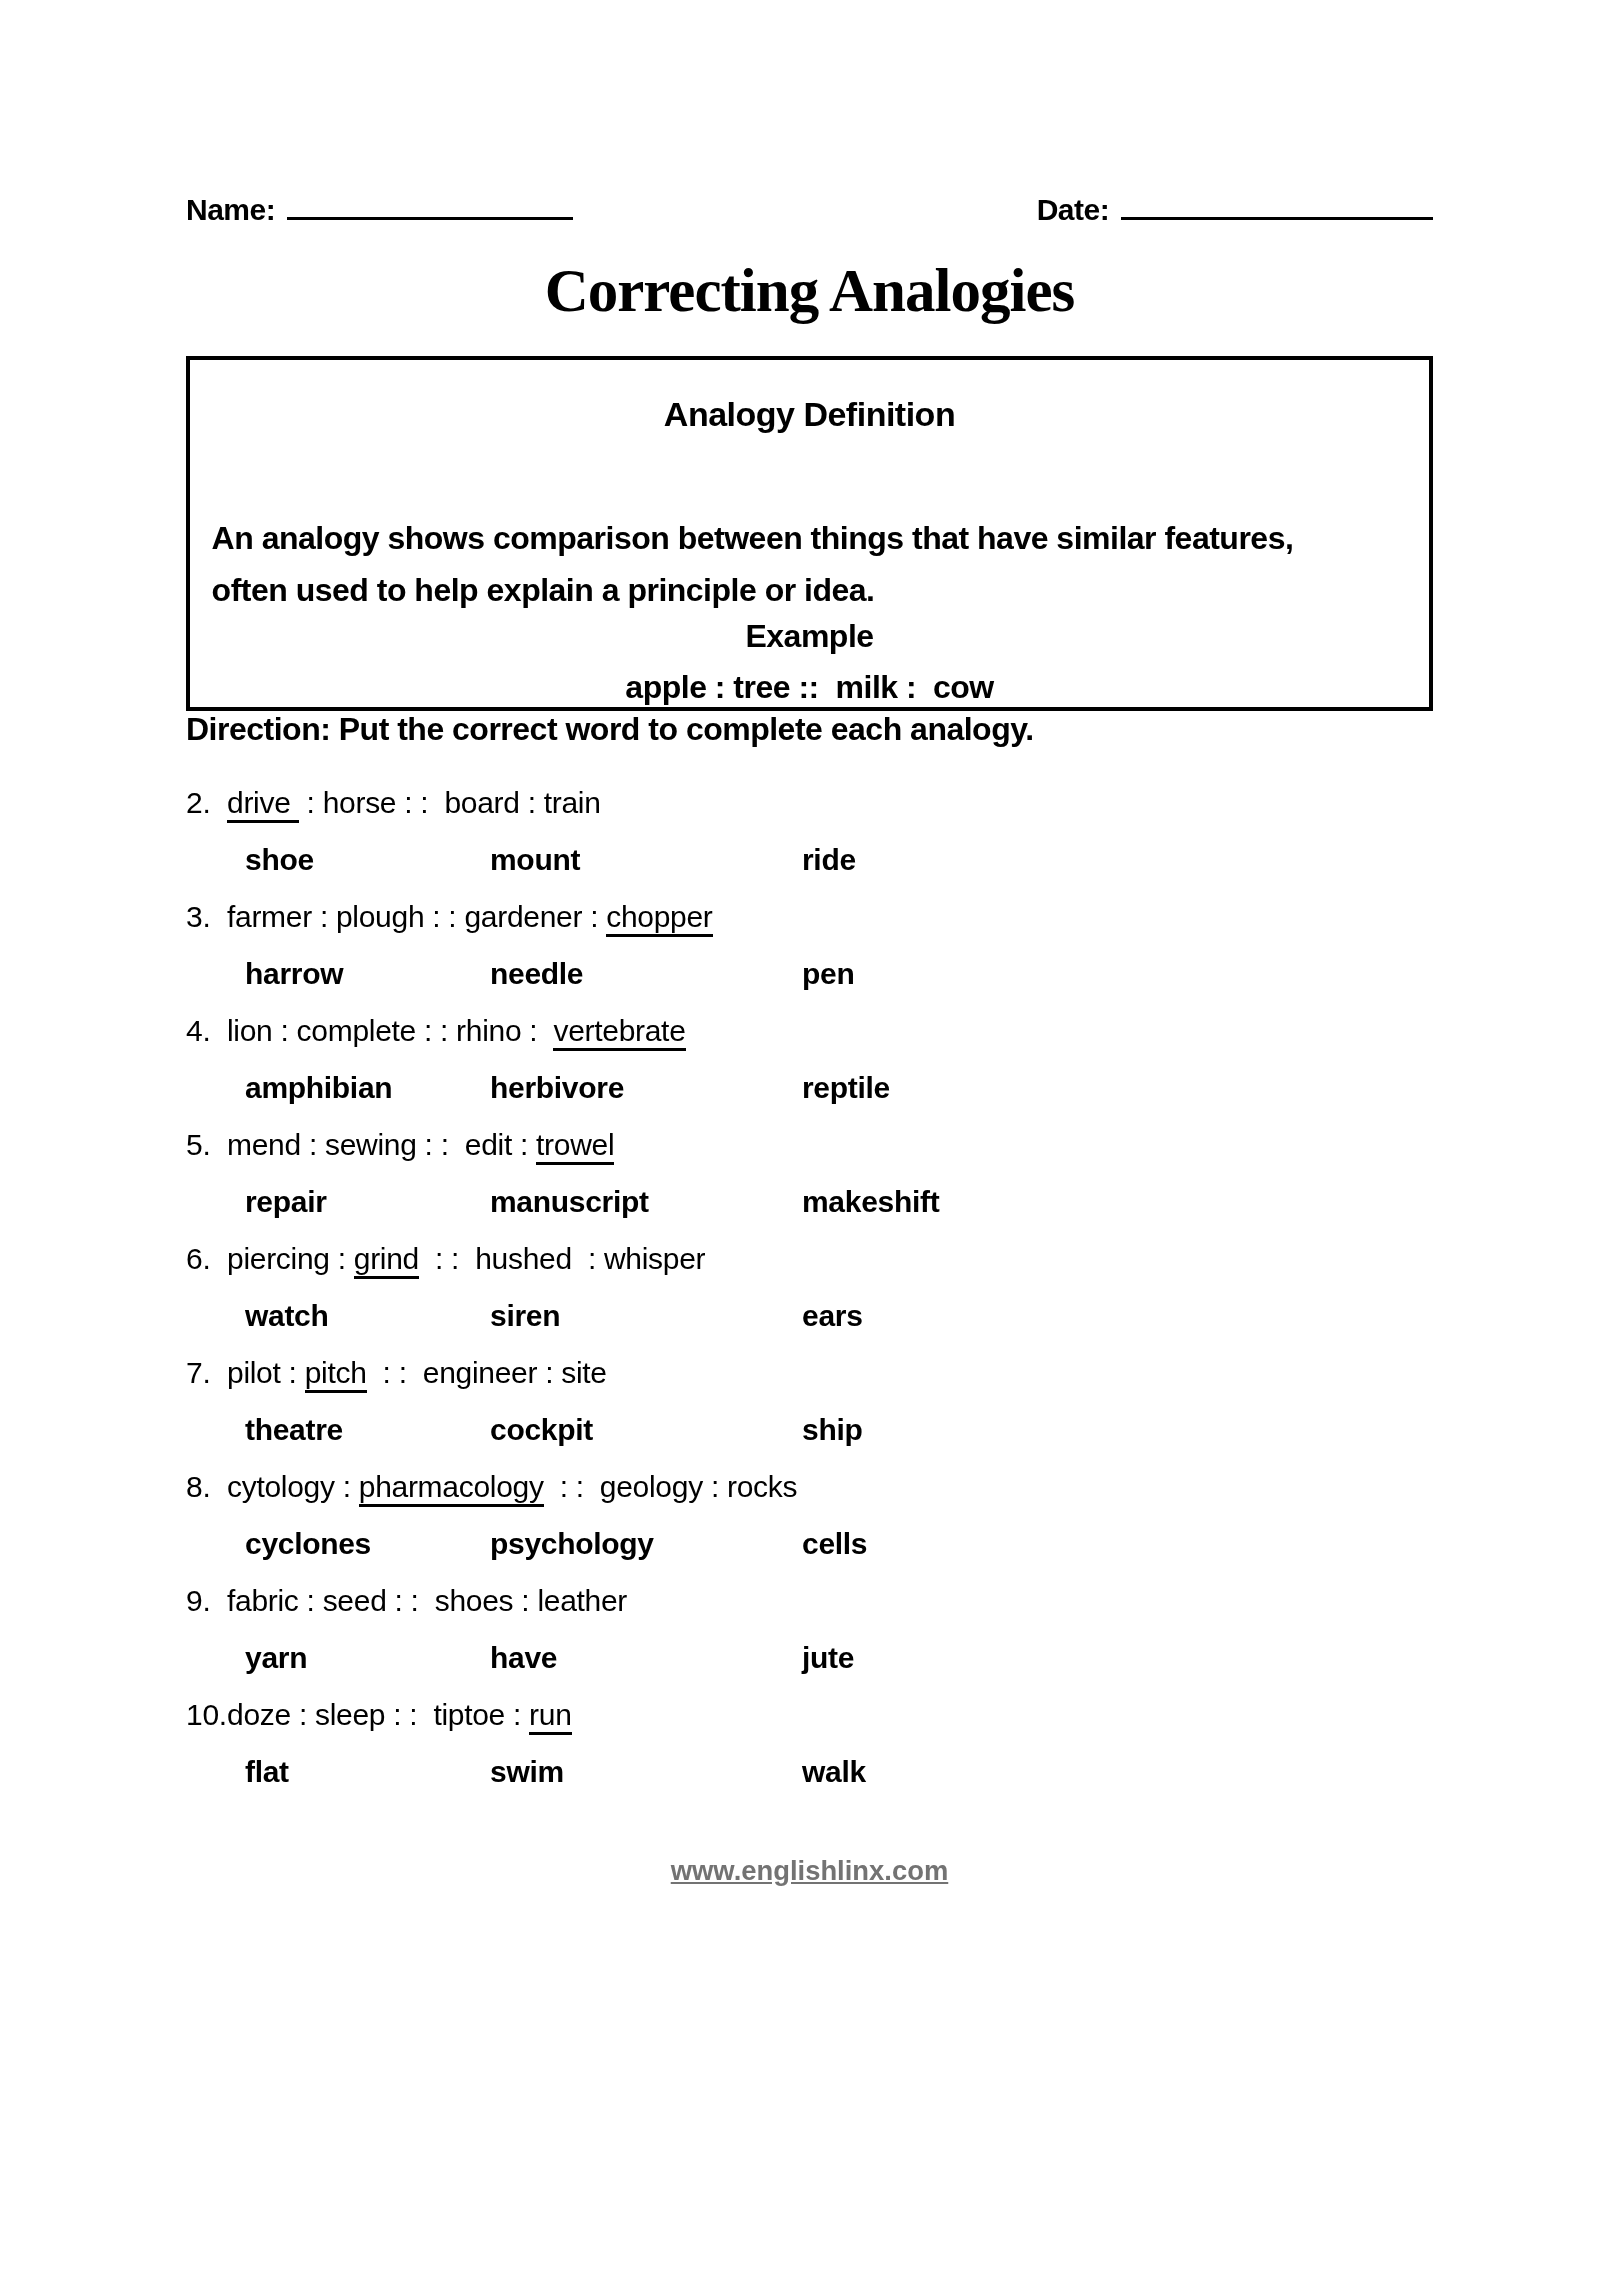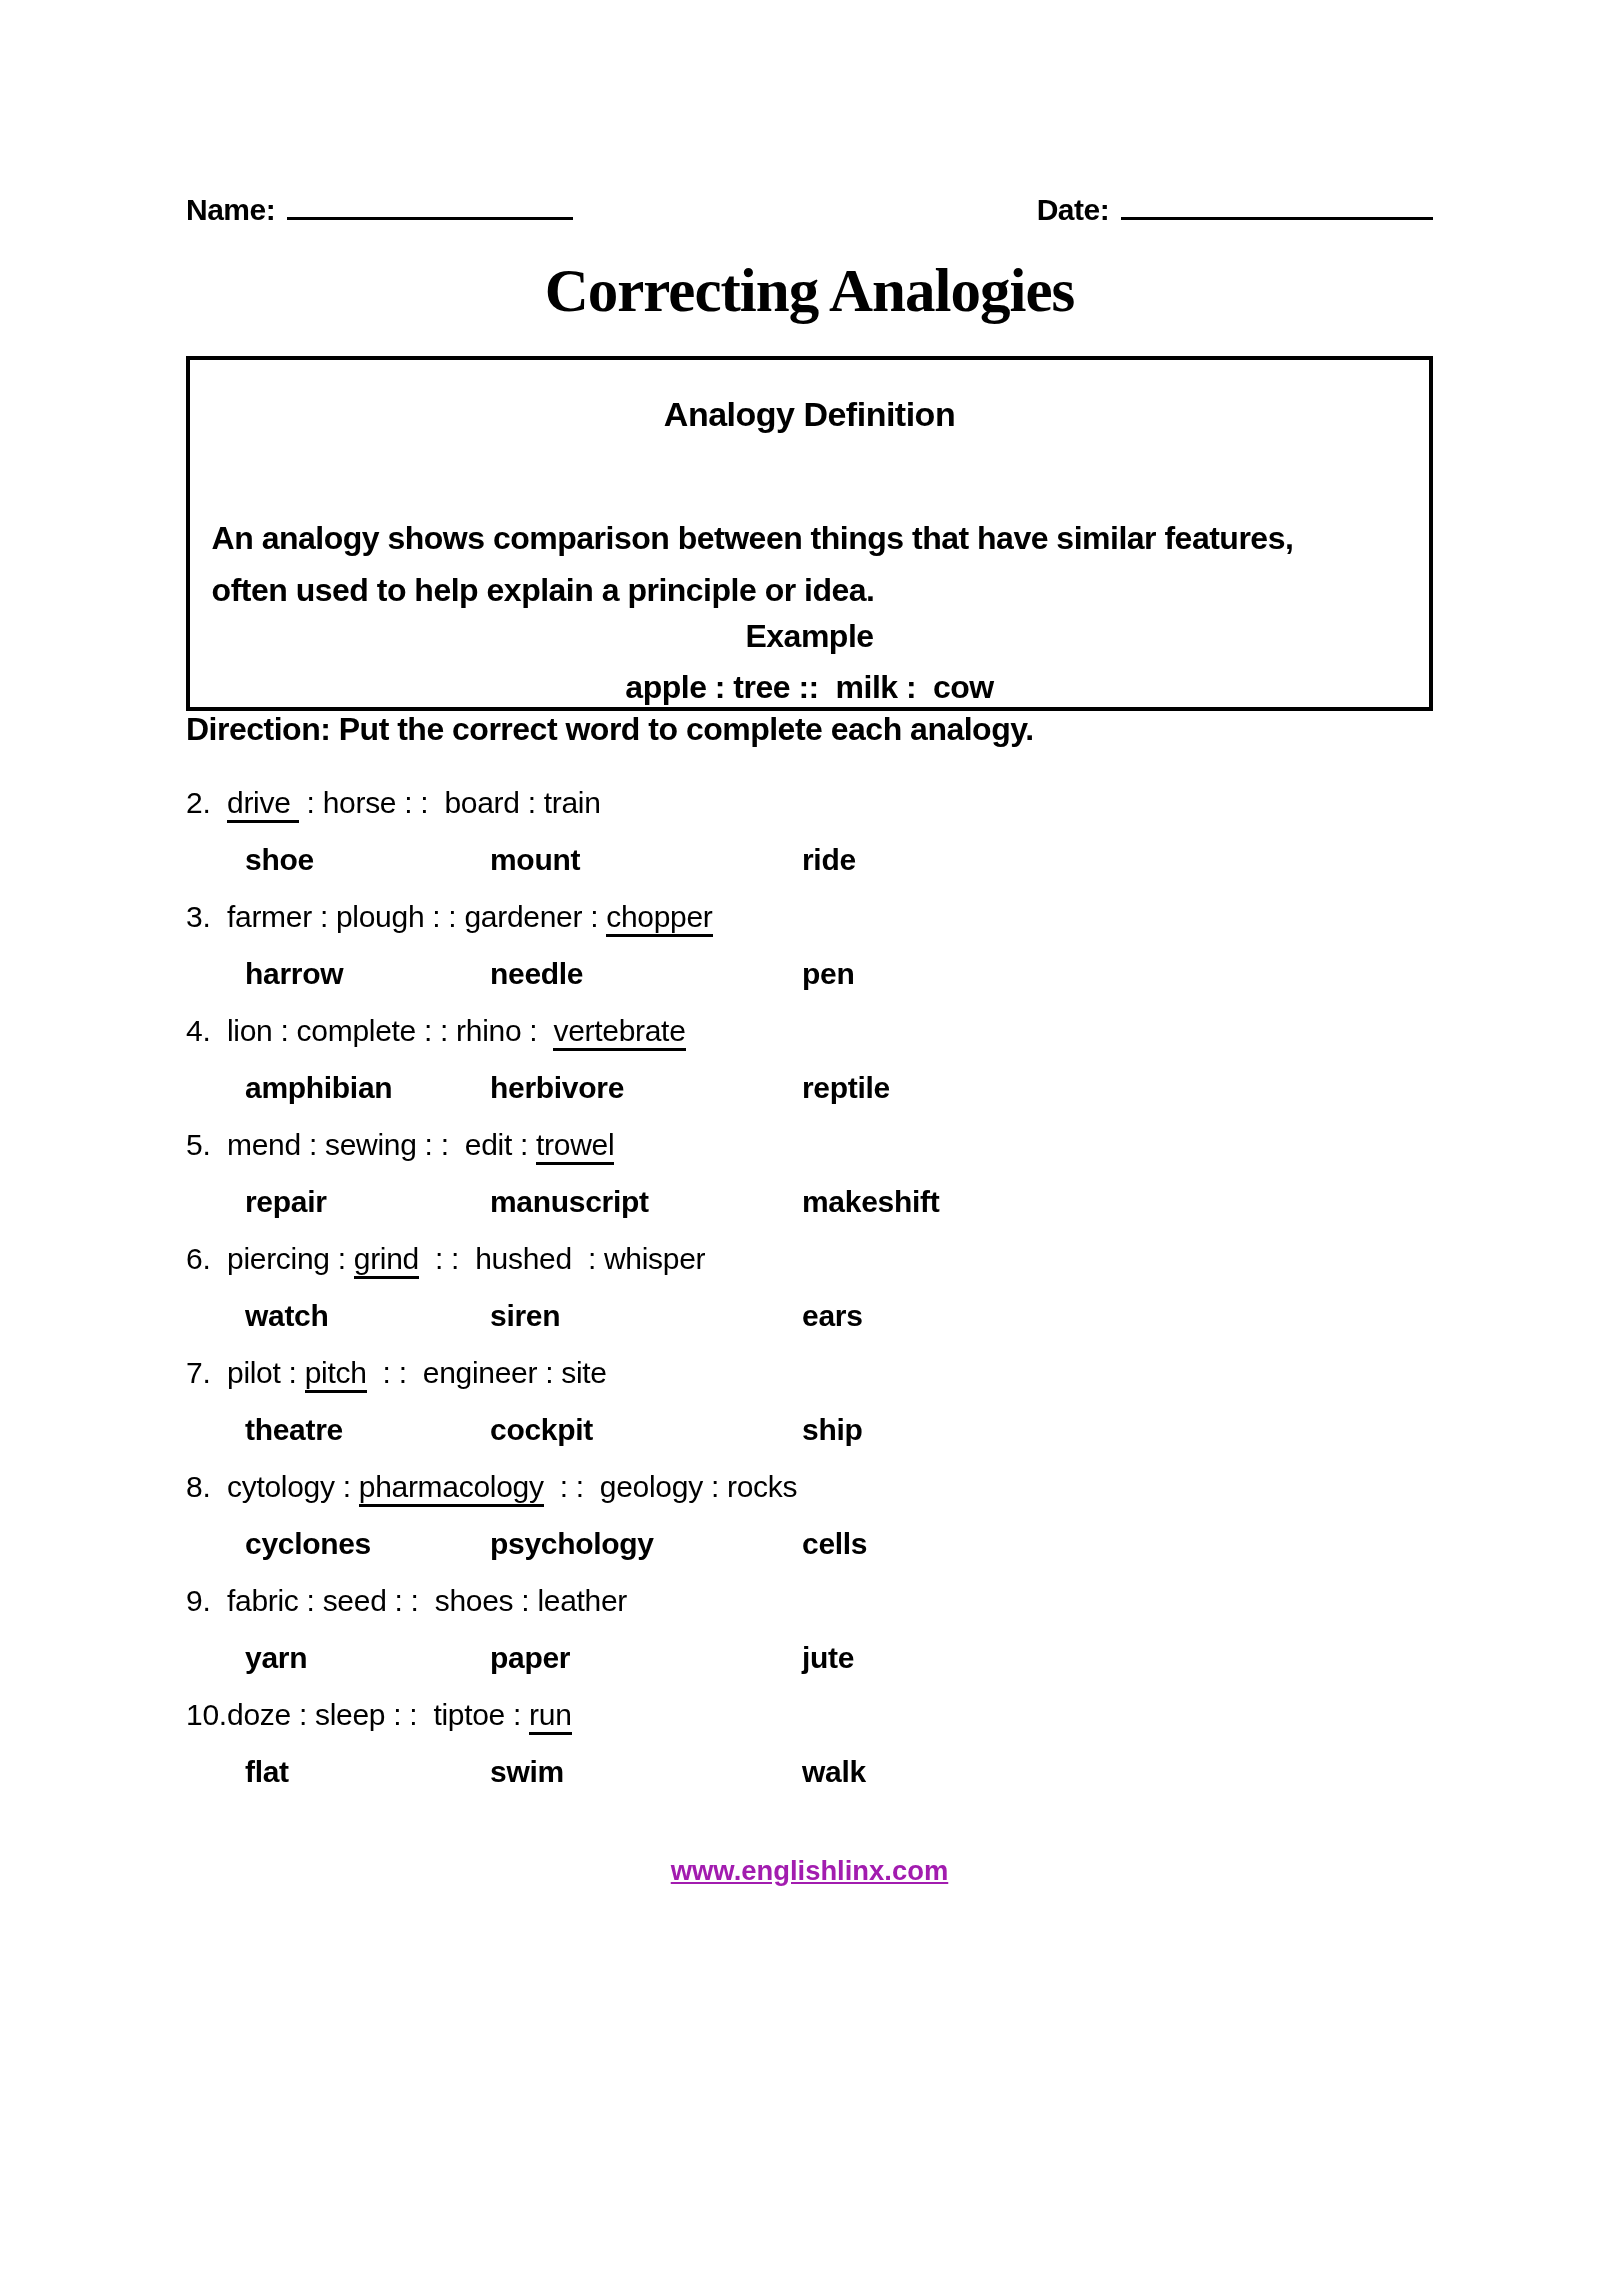--- a/index.html
+++ b/index.html
@@ -130,32 +130,32 @@
         <div class="c-line">
           <span>cyclones</span>
           <span>psychology</span>
           <span>cells</span>
         </div>
       </div>
       <div>
         <div class="q-line"><span class="q-num">9.</span><span><span>fabric : seed : :  shoes : leather</span></span></div>
         <div class="c-line">
           <span>yarn</span>
-          <span>paper</span>
+          <span>have</span>
           <span>jute</span>
         </div>
       </div>
       <div>
         <div class="q-line"><span class="q-num">10.</span><span><span>doze : sleep : :  tiptoe : </span><span class="u">run</span></span></div>
         <div class="c-line">
           <span>flat</span>
           <span>swim</span>
           <span>walk</span>
         </div>
       </div>
     </div>
 
   <div class="footer">
-    <a style="color: #a21caf;">www.englishlinx.com</a>
+    <a style="color: #737373;">www.englishlinx.com</a>
   </div>
 
 </div>
 
 
 </body></html>

